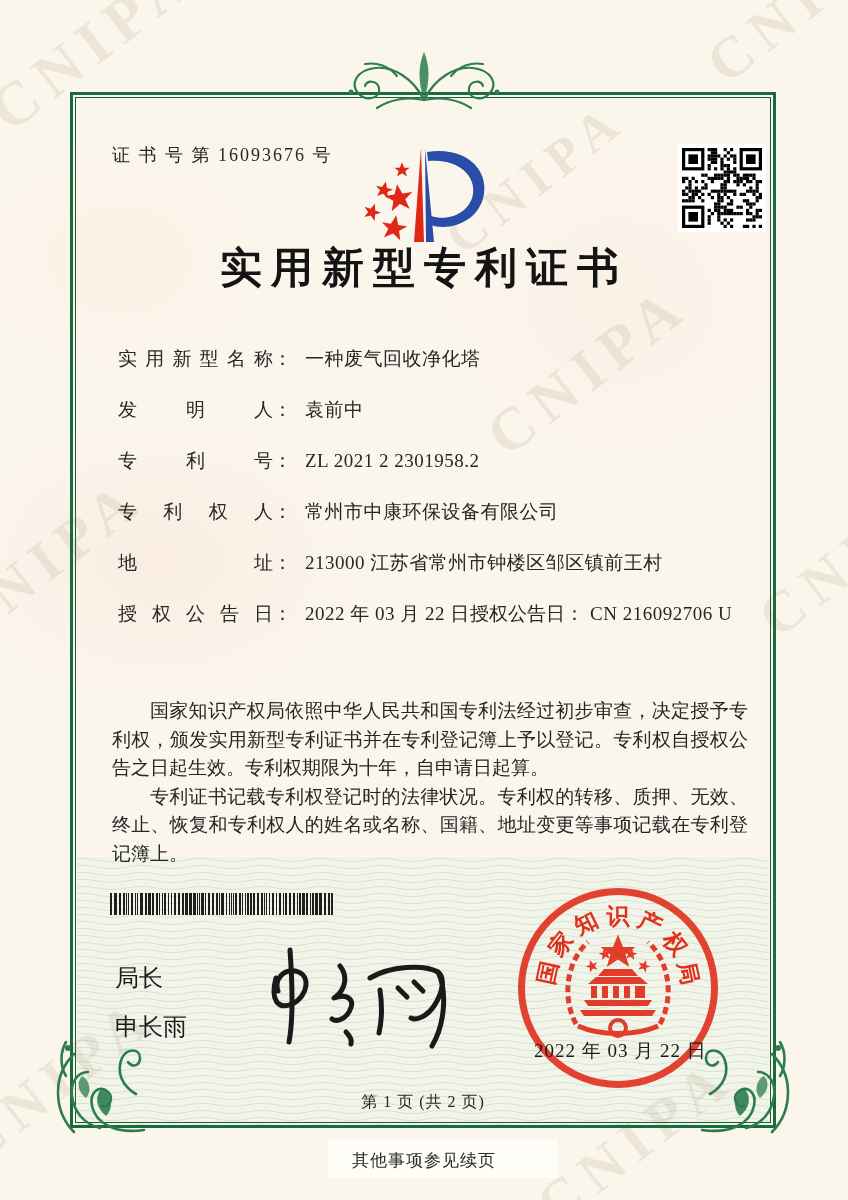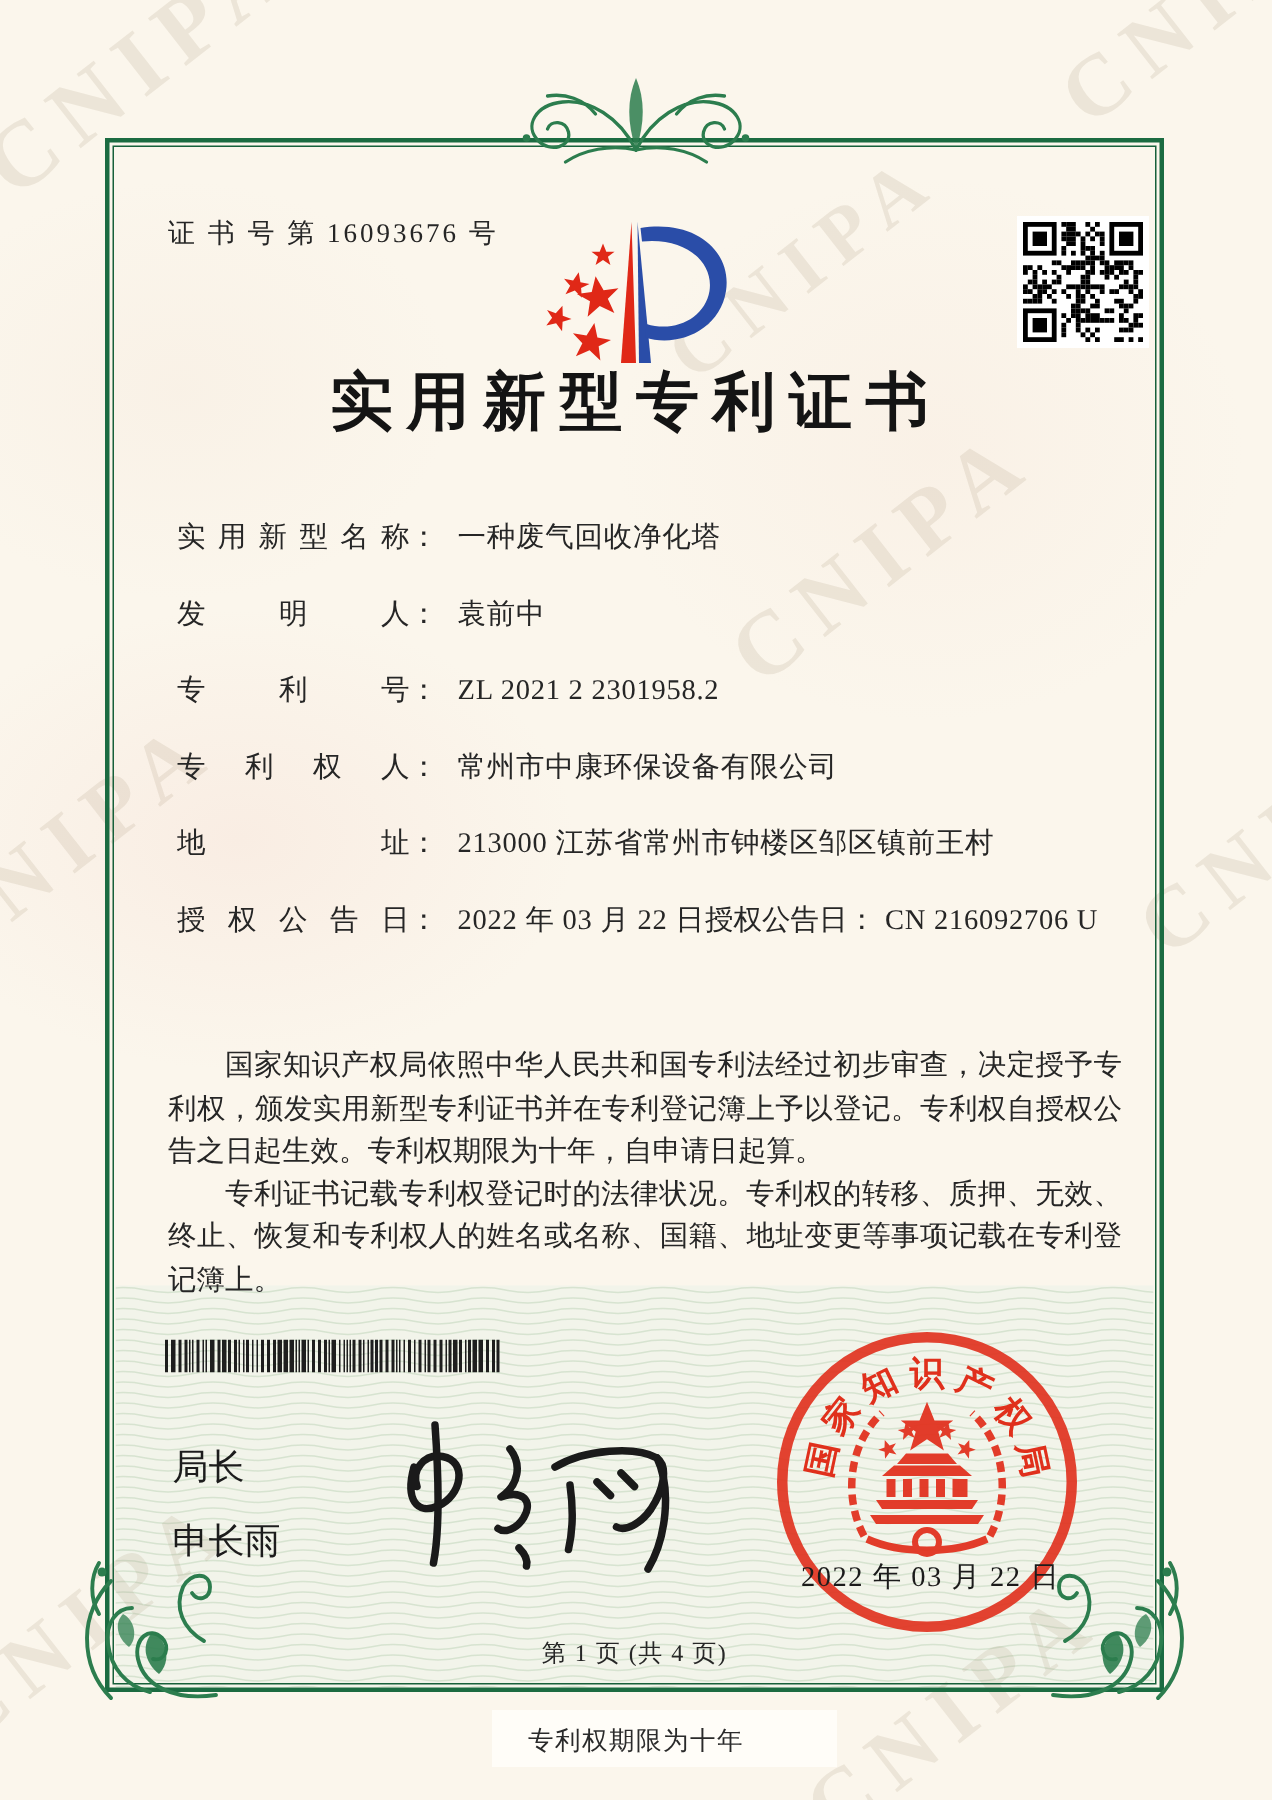--- a/index.html
+++ b/index.html
@@ -545,17 +545,17 @@
           <path d="M-42 34 C-56 8 -52 -28 -30 -48" stroke-dasharray="7 4"></path>
           <path d="M42 34 C56 8 52 -28 30 -48" stroke-dasharray="7 4"></path>
           <path d="M-40 36 C-18 46 18 46 40 36"></path>
           <circle cx="0" cy="38" r="8" stroke-width="4"></circle>
         </g>
       </g>
     </svg>
   </div>
   <div class="seal-date">2022 年 03 月 22 日</div>
 
-  <div class="page-num">第 1 页 (共 4 页)</div>
+  <div class="page-num">第 1 页 (共 2 页)</div>
   <div class="foot-band"></div>
-  <div class="foot-note">专利权期限为十年</div>
+  <div class="foot-note">其他事项参见续页</div>
 
 </div>
 
 </body></html>

